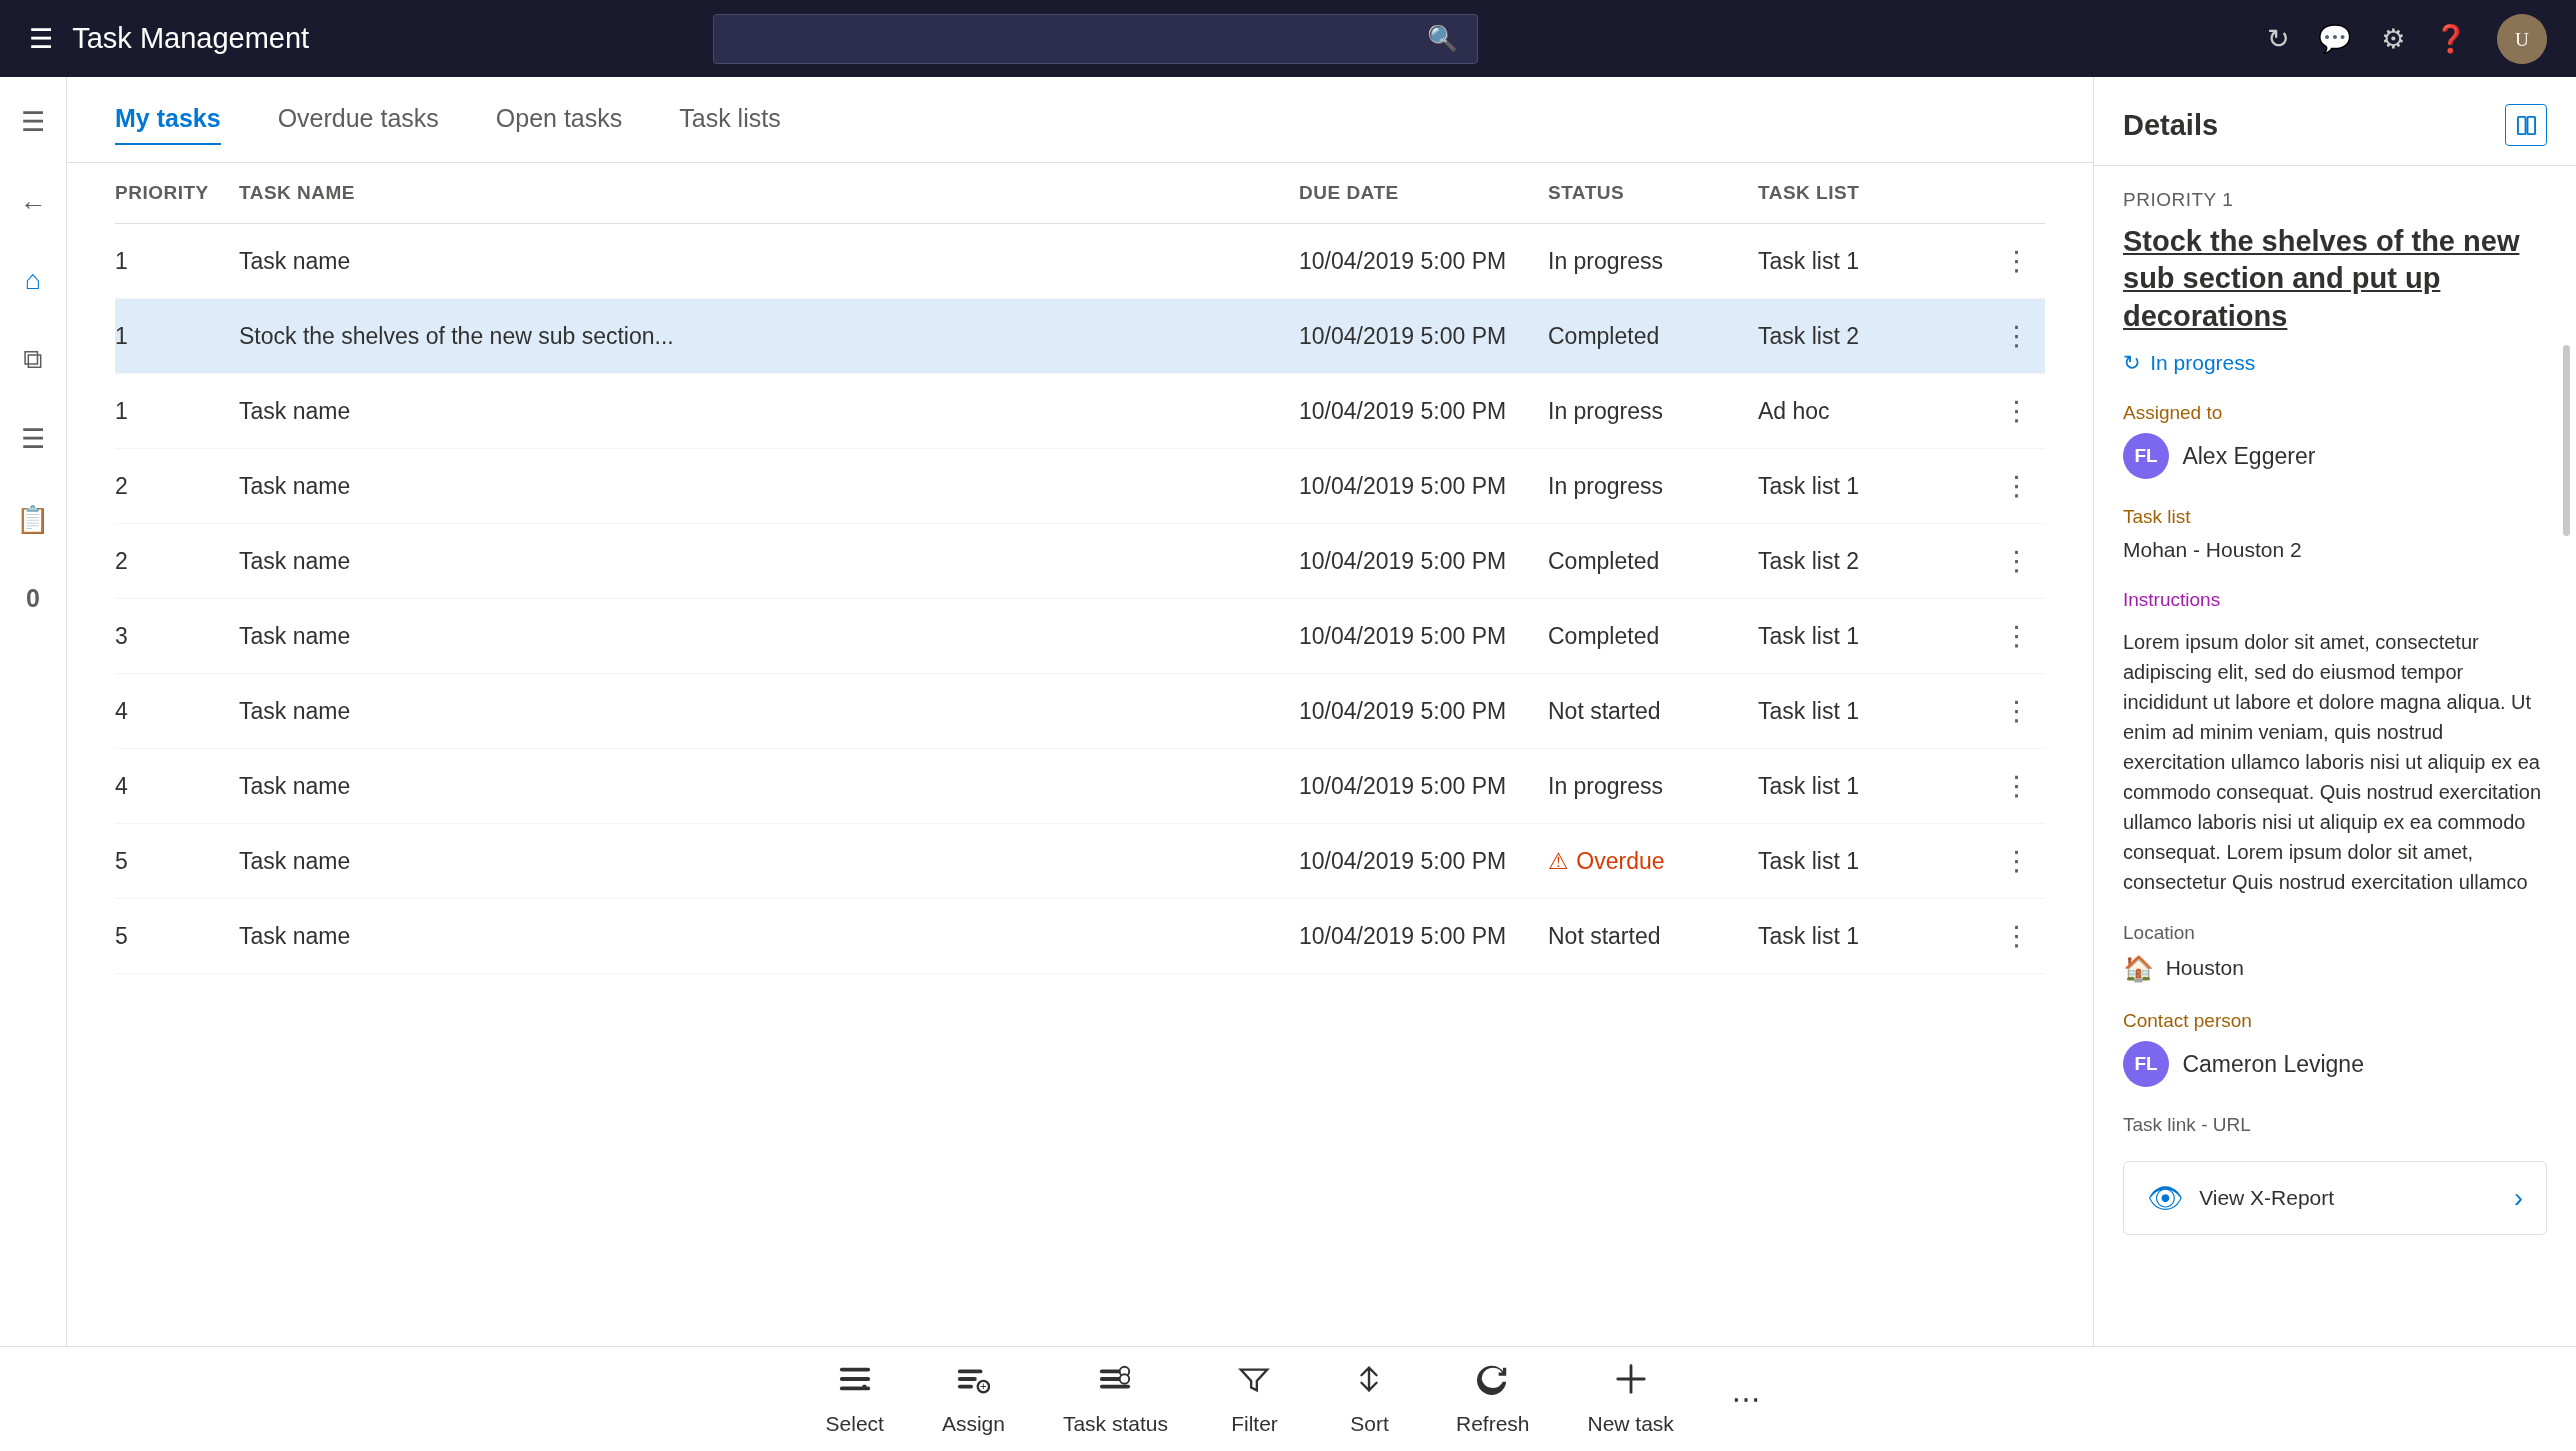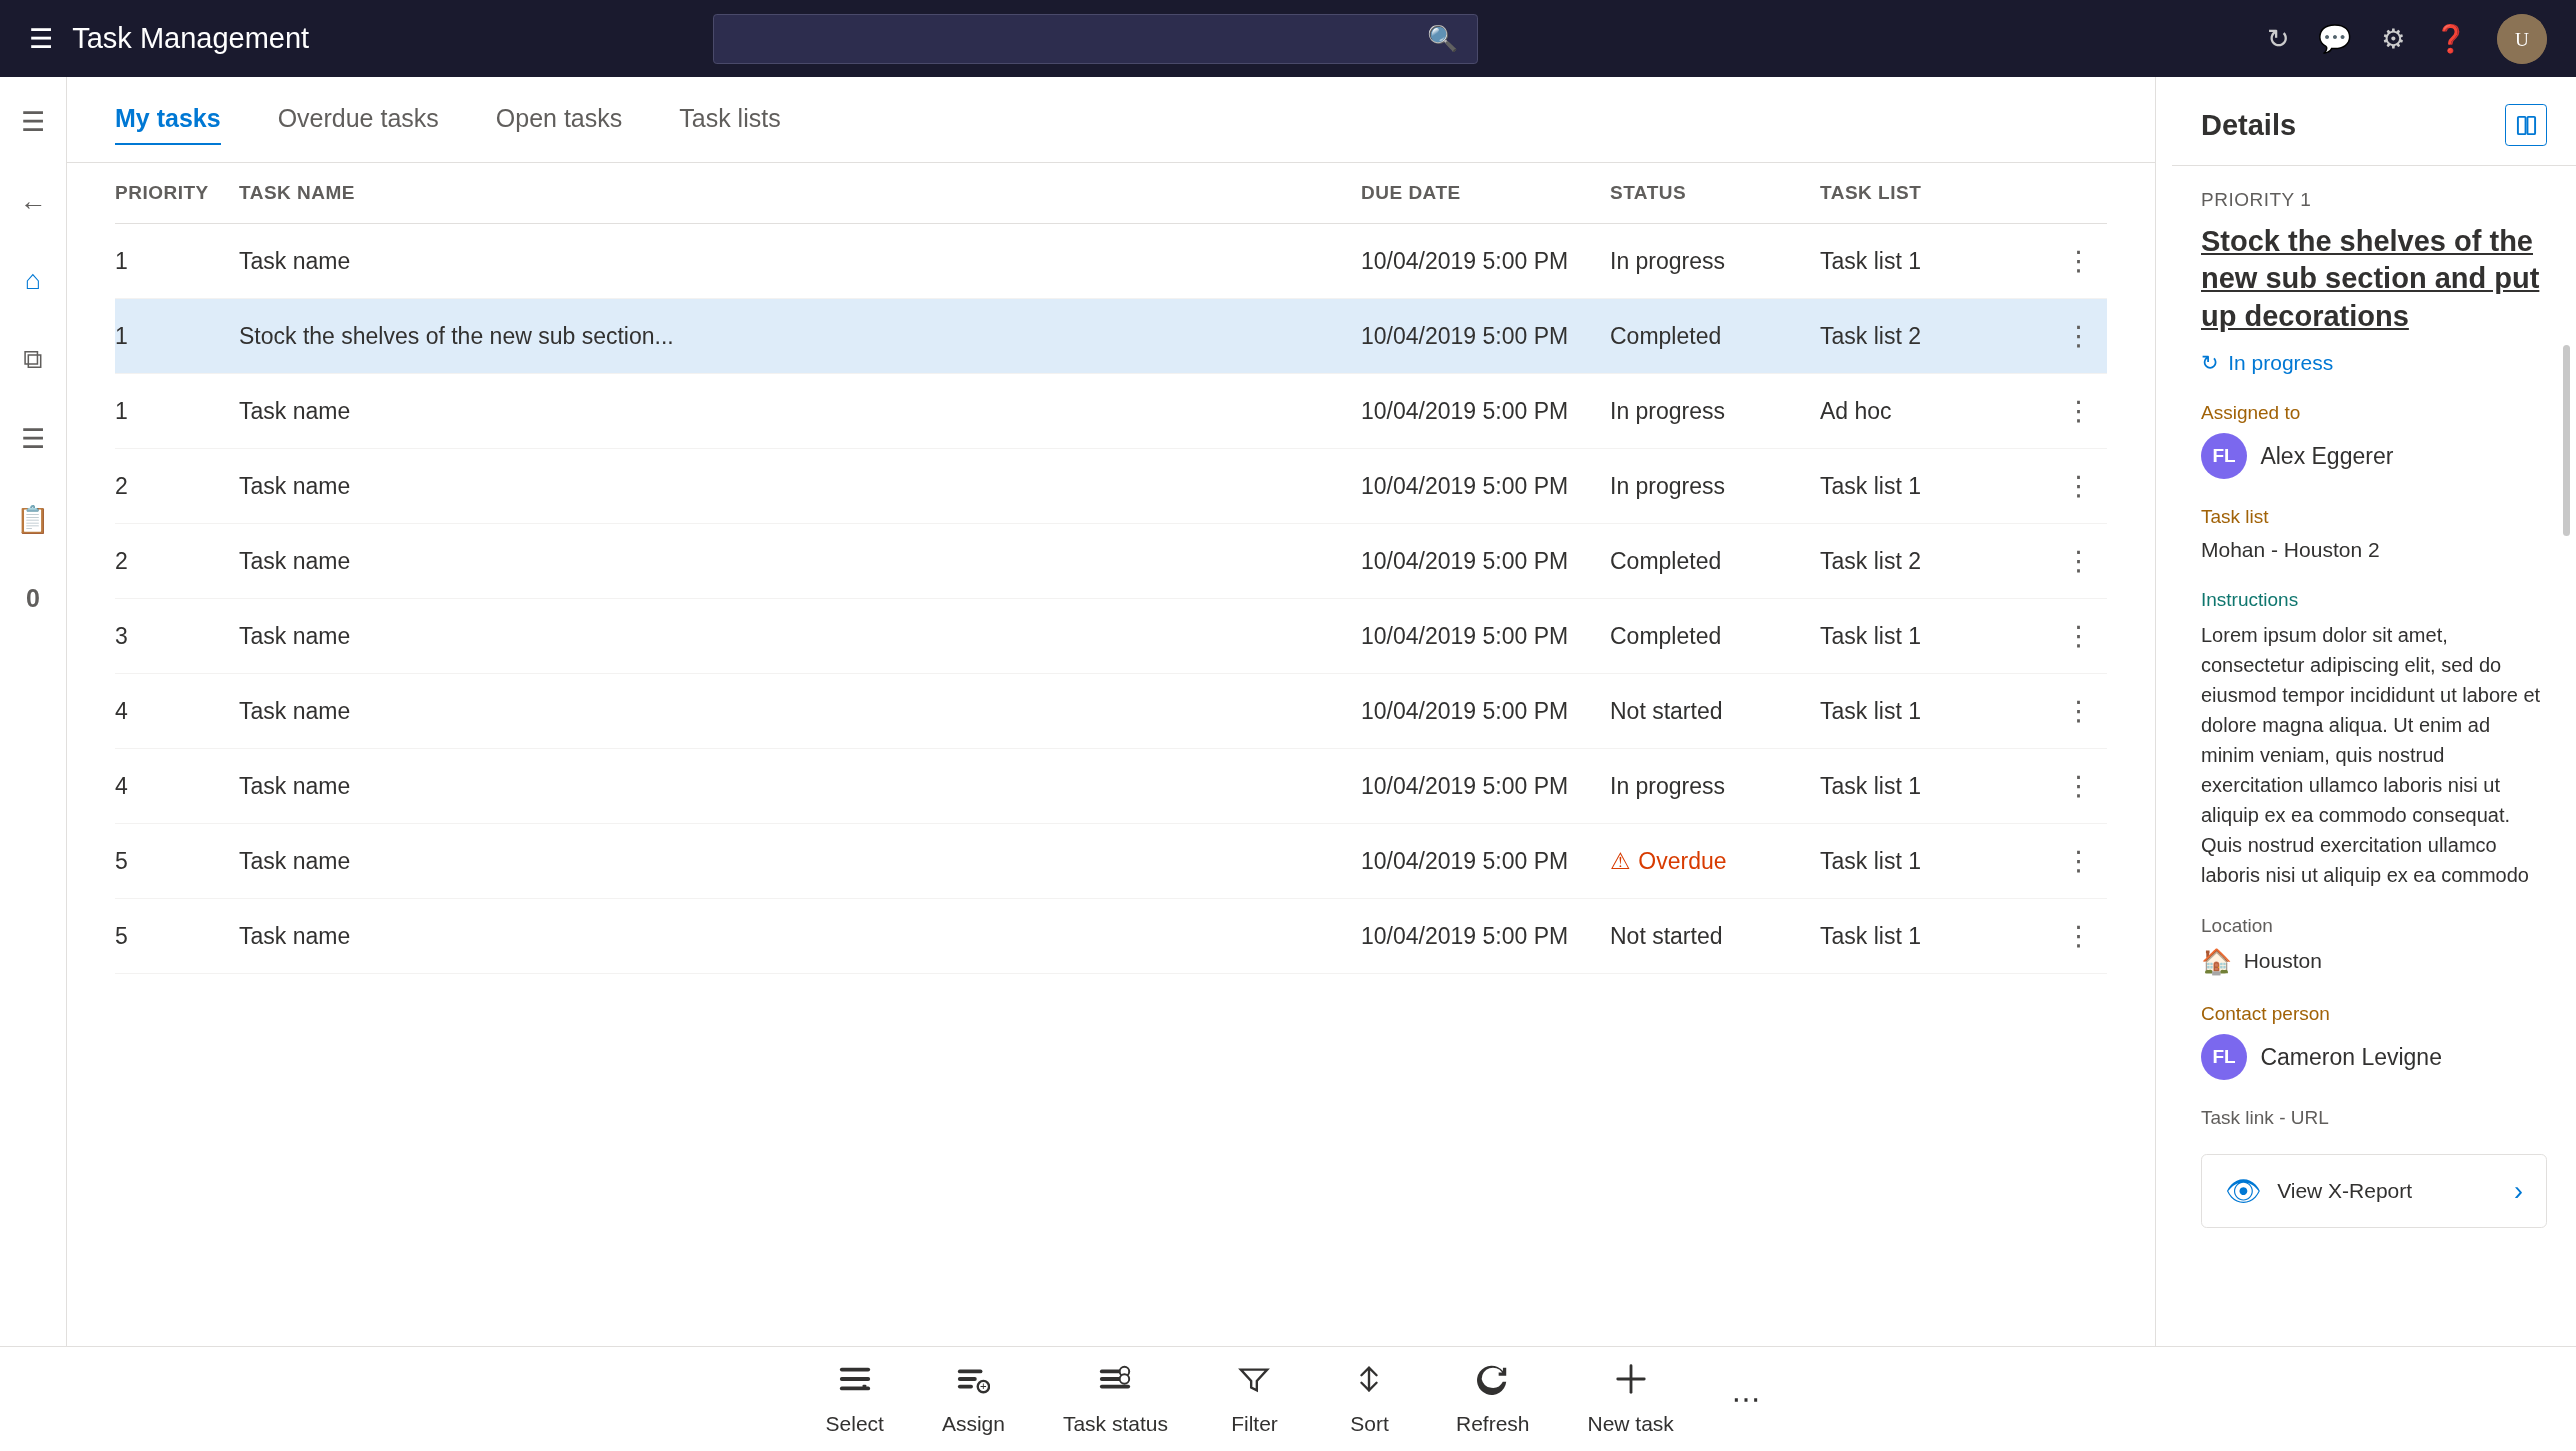--- a/index.html
+++ b/index.html
@@ -71,22 +71,22 @@
       font-size: 23px; cursor: pointer;
     }
     .table-row.selected { background: #deecf9; }
     .table-col { padding-right: 19px; }
     .status-badge { display: flex; align-items: center; gap: 7.7px; }
     .status-overdue { color: #d83b01; }
     .more-icon { color: #605e5c; font-size: 27px; cursor: pointer; text-align: center; }
 
     
     .details-panel {
-      width: 421px; background: white; border-left: 1px solid #e1dfdd;
-      display: flex; flex-direction: column; overflow-y: auto; padding-left: 16px;
+      width: 483px; background: white; border-left: 1px solid #e1dfdd;
+      display: flex; flex-direction: column; overflow-y: auto;
     }
     .details-header {
       display: flex; align-items: center; justify-content: space-between;
       padding: 27px 29px 19px; border-bottom: 1px solid #e1dfdd;
     }
     .details-title { font-size: 29px; font-weight: 600; }
     .details-collapse-btn {
       width: 42px; height: 42px; border: 1.9px solid #0078d4; border-radius: 3.8px;
       display: flex; align-items: center; justify-content: center;
       color: #0078d4; cursor: pointer; font-size: 19px;
@@ -100,21 +100,21 @@
     }
     .detail-section-label { font-size: 19px; color: #a16207; margin-bottom: 9.6px; }
     .detail-assignee { display: flex; align-items: center; gap: 13.4px; margin-bottom: 27px; }
     .avatar-circle {
       width: 46px; height: 46px; border-radius: 50%; background: #7b68ee;
       display: flex; align-items: center; justify-content: center; color: white;
       font-size: 19px; font-weight: 700; flex-shrink: 0;
     }
     .detail-assignee-name { font-size: 23px; font-weight: 500; }
     .detail-task-list { font-size: 21px; margin-bottom: 27px; }
-    .detail-instructions-label { font-size: 19px; color: #0f766e; margin-bottom: 9px; }
+    .detail-instructions-label { font-size: 19px; color: #a21caf; margin-bottom: 16px; }
     .detail-instructions {
       font-size: 20px; line-height: 1.5; color: #323130; margin-bottom: 27px;
       overflow: hidden; max-height: 268px;
     }
     .detail-location-label { font-size: 19px; color: #605e5c; margin-bottom: 9.6px; }
     .detail-location { display: flex; align-items: center; gap: 11.5px; font-size: 21px; margin-bottom: 27px; }
     .detail-contact { display: flex; align-items: center; gap: 13.4px; margin-bottom: 27px; }
     .detail-url-label { font-size: 19px; color: #605e5c; margin-bottom: 25px; }
     .detail-view-report {
       display: flex; align-items: center; justify-content: space-between;

